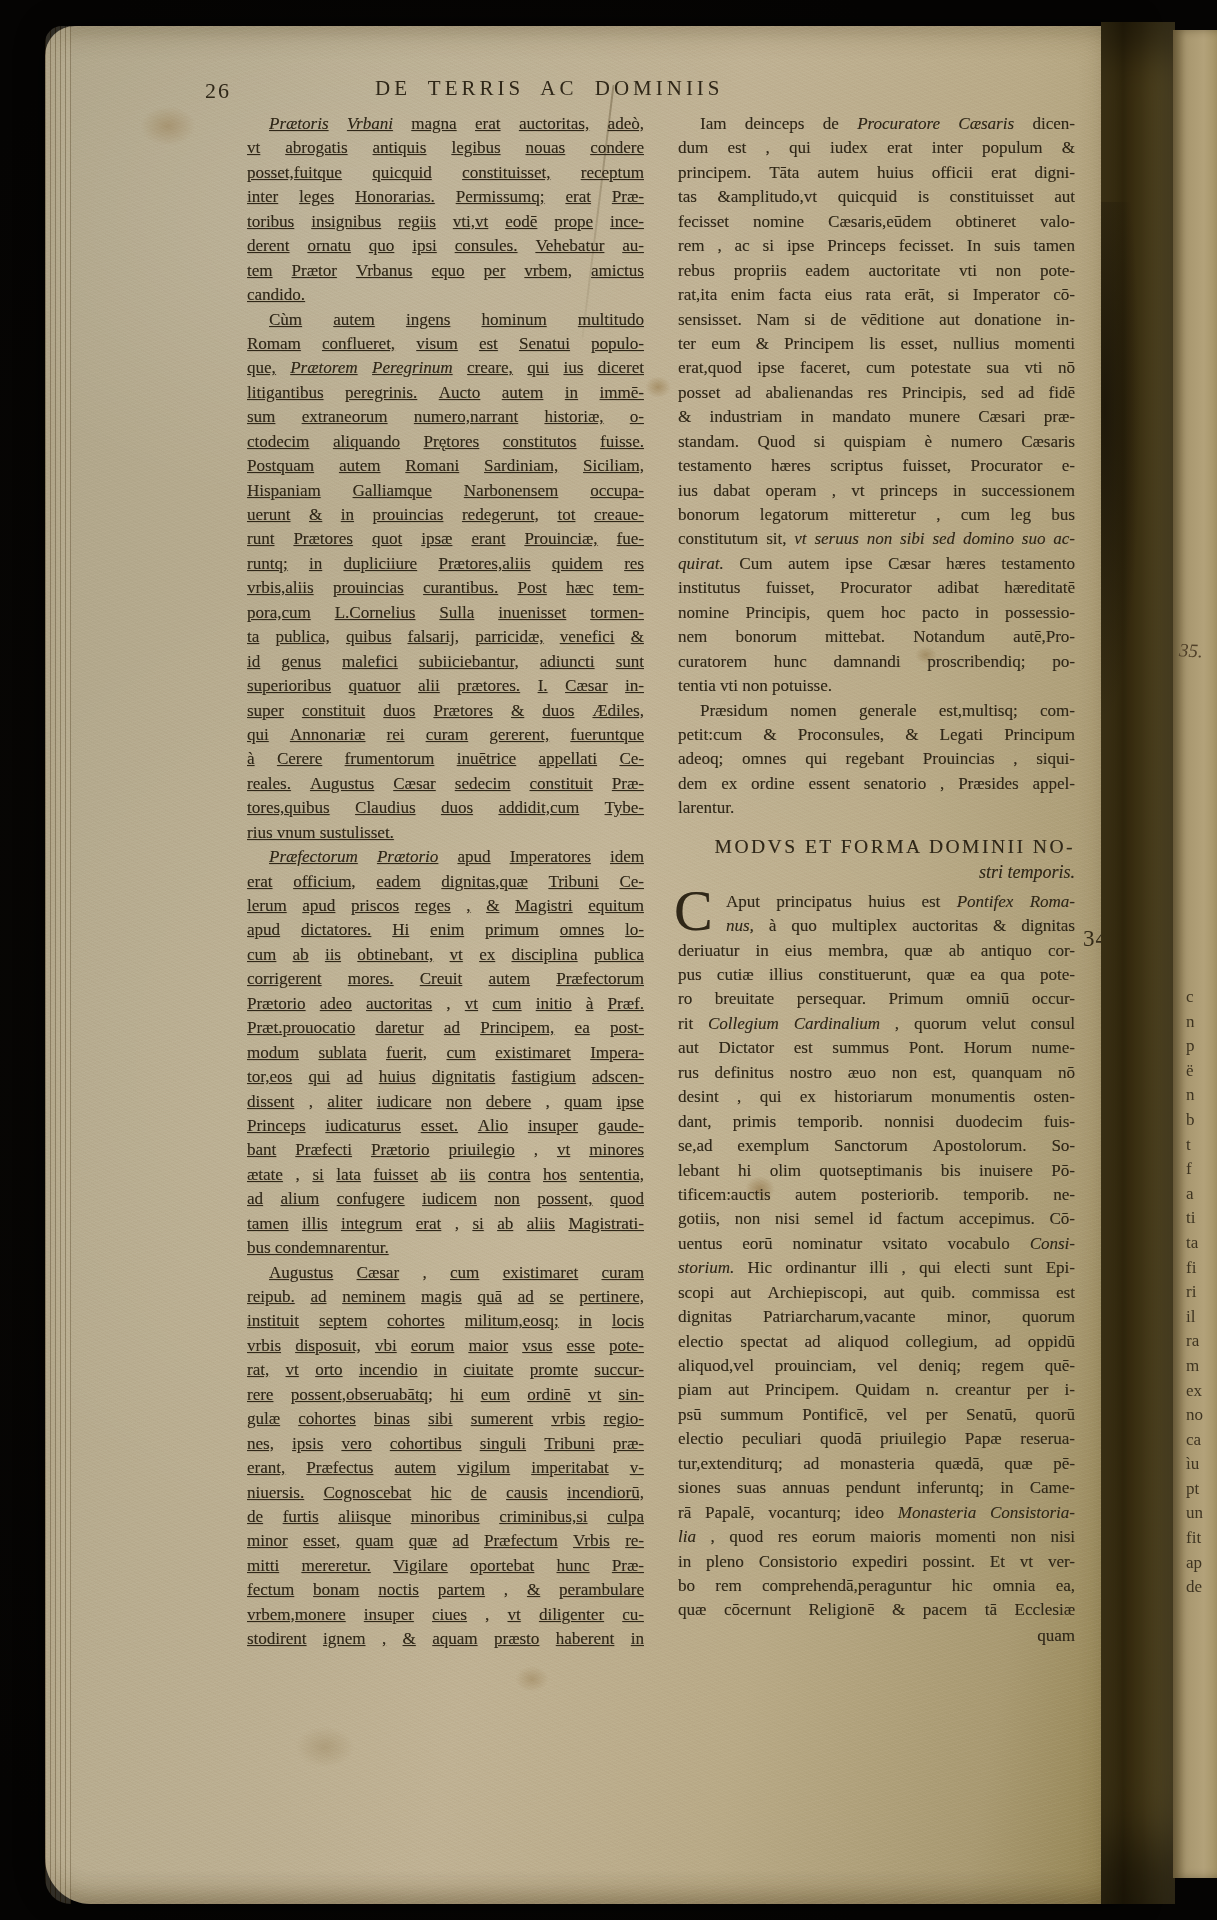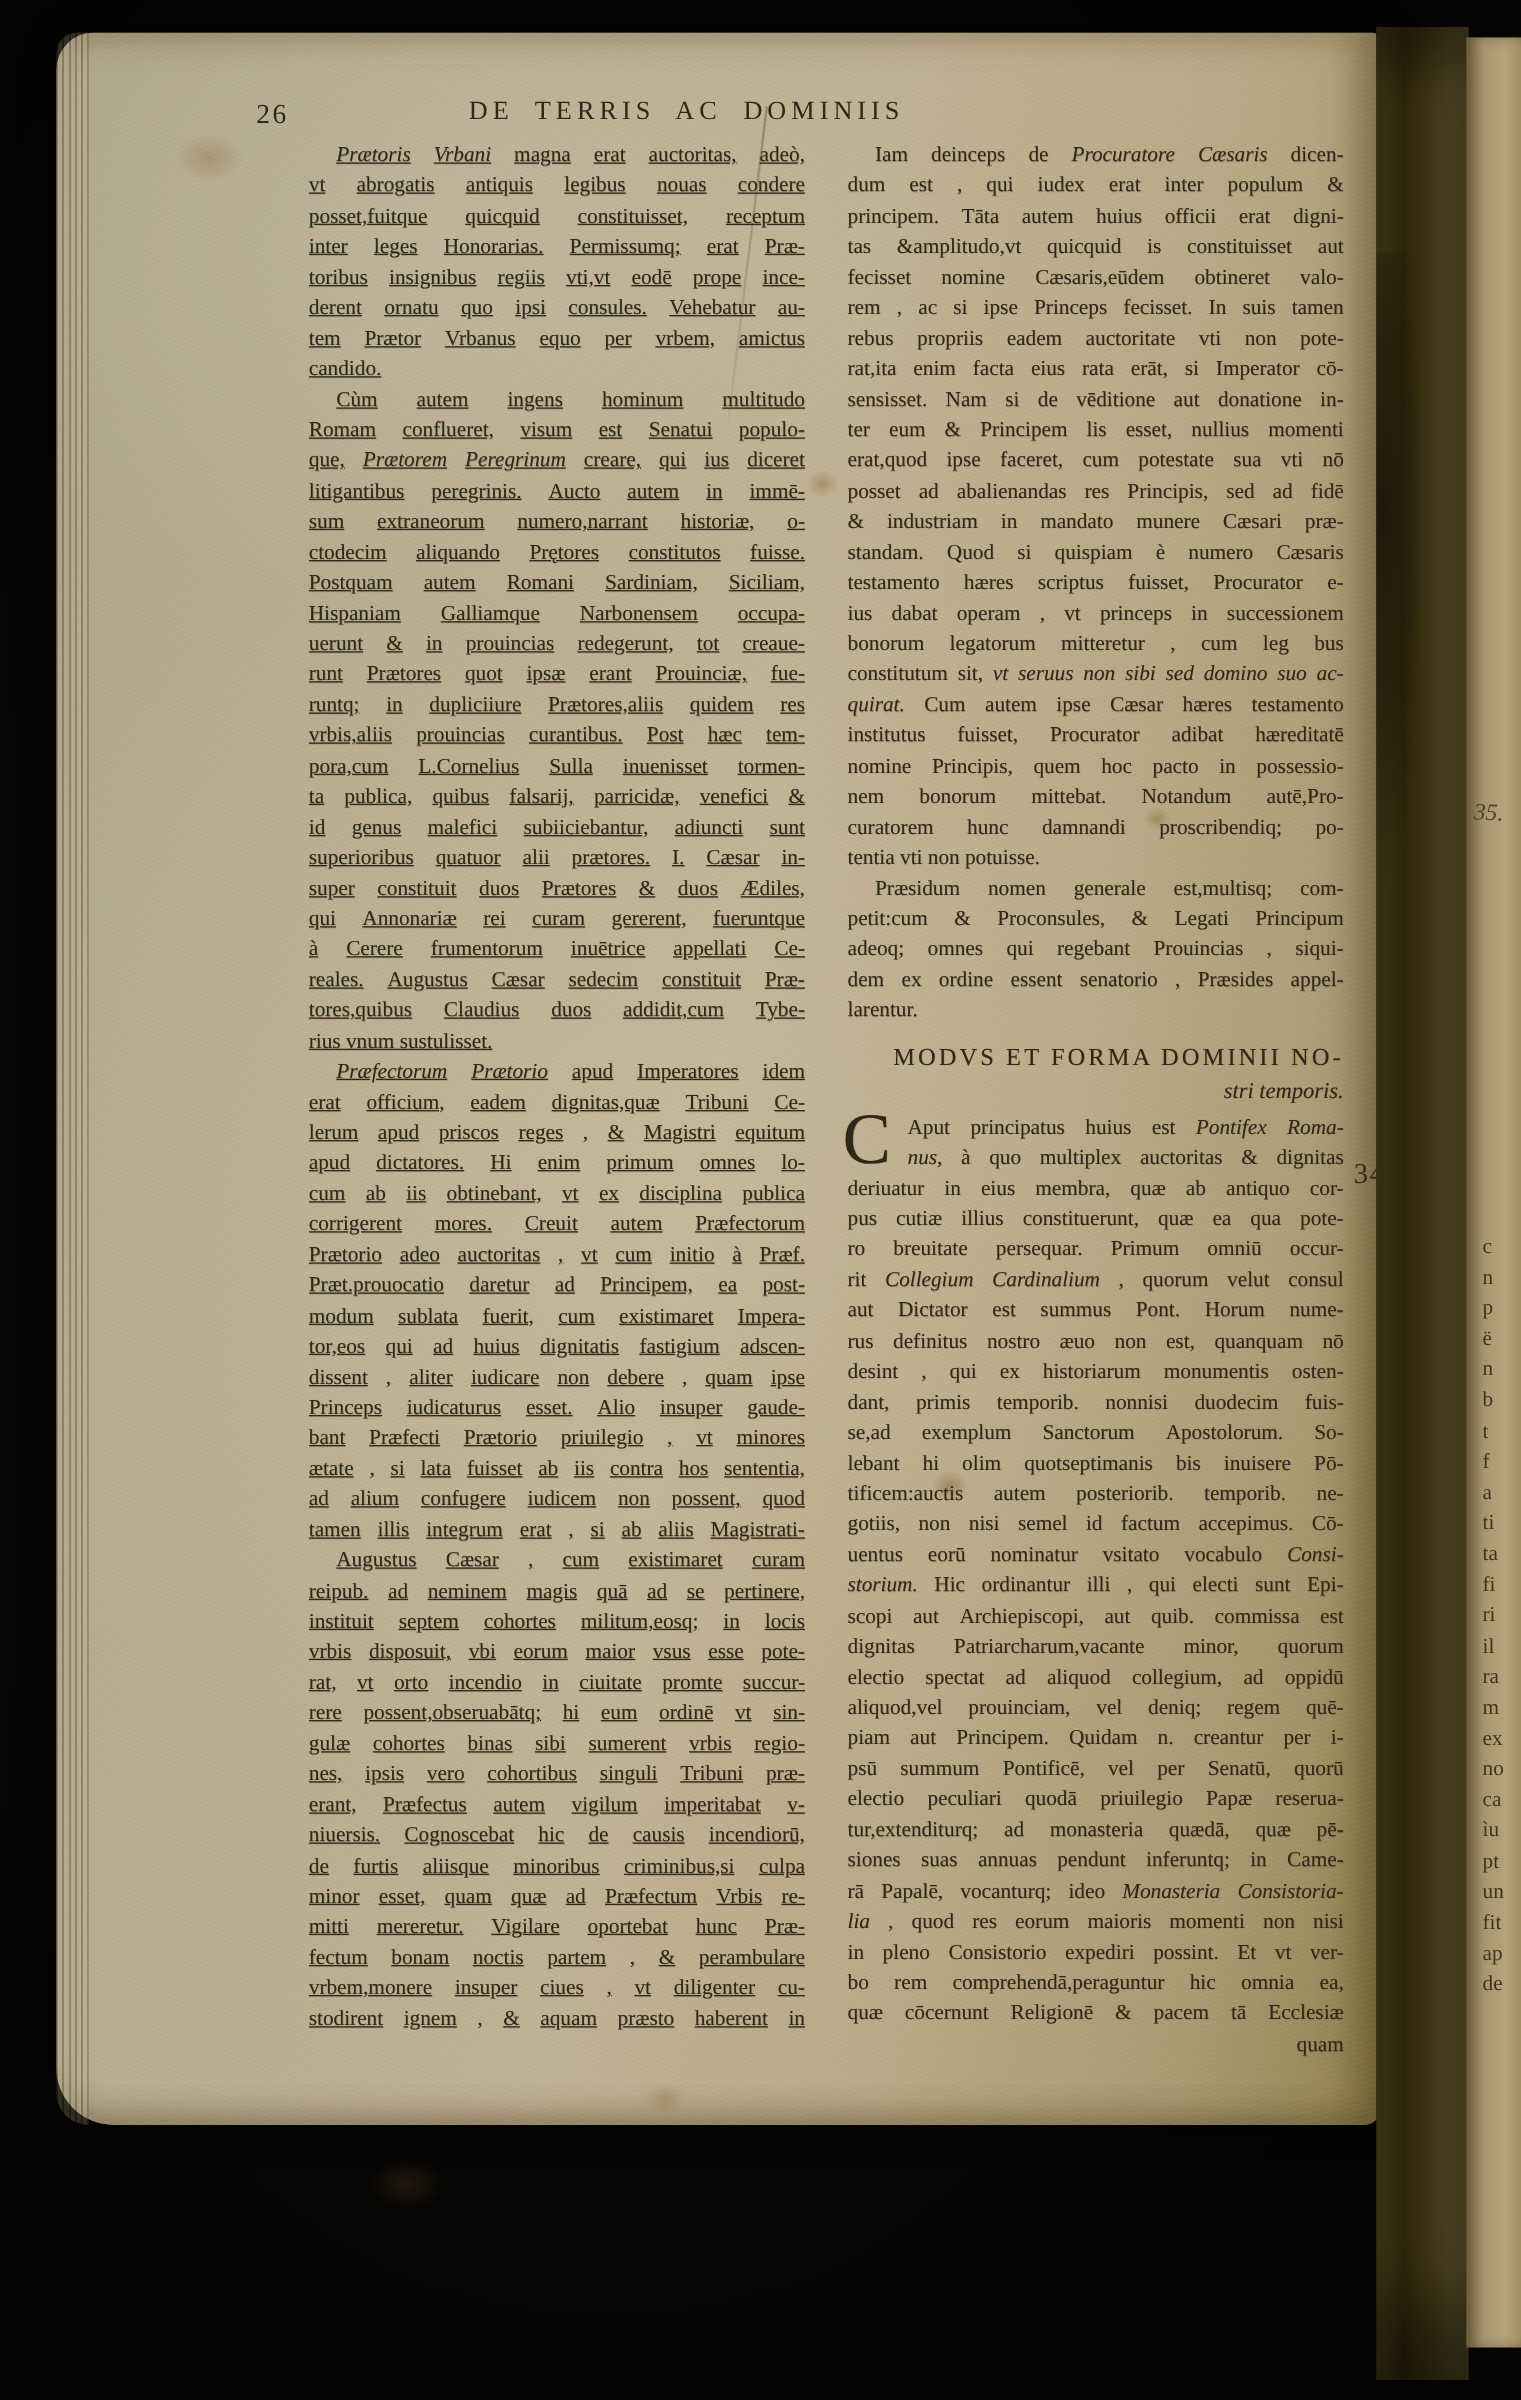--- a/index.html
+++ b/index.html
@@ -1,30 +1,30 @@
 <!DOCTYPE html>
 <html><head>
 <meta charset="utf-8">
 <style>
   html,body{margin:0;padding:0;width:1217px;height:1920px;overflow:hidden;
     background:#070604;font-family:"Liberation Serif",serif;}
   .stage{position:absolute;inset:0;background:
     radial-gradient(ellipse 900px 1400px at 40% 50%, #0b0906 0%, #050403 80%);}
 
   
-  .leaf{position:absolute;left:45px;top:26px;width:1060px;height:1674px;
+  .leaf{position:absolute;left:45px;top:26px;width:1060px;height:1878px;
     border-radius:30px 8px 14px 46px;
     background:
       radial-gradient(ellipse 700px 500px at 28% 10%, rgba(255,255,255,0.10), transparent 60%),
       radial-gradient(ellipse 900px 760px at 45% 55%, rgba(255,250,228,0.09), transparent 72%),
       linear-gradient(100deg,#afa58a 0%,#b9ad90 25%,#c0b294 50%,#b9aa87 70%,#a99a72 88%,#92824f 100%);
     box-shadow: inset -20px 0 30px rgba(70,55,20,0.45),
                 inset 3px 2px 9px rgba(255,255,255,0.13),
                 inset 0 -10px 22px rgba(80,65,30,0.22),
-                0 0 28px rgba(0,0,0,0.65);}
+                0 0 28px rgba(0,0,0,0.65); padding-left: 27px;}
   .leaf::before{content:"";position:absolute;inset:0;border-radius:inherit;pointer-events:none;
     background:
       repeating-linear-gradient(27deg, rgba(110,92,55,0.035) 0 1px, transparent 1px 3px),
       repeating-linear-gradient(-14deg, rgba(245,240,220,0.04) 0 1px, transparent 1px 4px);}
   .page-stack-edge{position:absolute;left:0;top:0;bottom:0;width:26px;
     border-radius:30px 0 0 46px;
     background:repeating-linear-gradient(90deg, rgba(85,68,38,0.45) 0 1.5px, rgba(196,184,154,0.28) 1.5px 5px);
     opacity:.85;}
   .crack{position:absolute;left:552px;top:58px;width:2px;height:255px;
     background:linear-gradient(180deg,rgba(70,55,25,0.35),rgba(70,55,25,0.05));
@@ -467,20 +467,21 @@
           <span>tamen</span>
           <span>illis</span>
           <span>integrum</span>
           <span>erat</span>
           <span>,</span>
           <span>si</span>
           <span>ab</span>
           <span>aliis</span>
           <span>Magistrati-</span>
         </div>
+        <div class="line short">bus condemnarentur.</div>
         <div class="line i1">
           <span>Augustus</span>
           <span>Cæsar</span>
           <span>,</span>
           <span>cum</span>
           <span>existimaret</span>
           <span>curam</span>
         </div>
         <div class="line">
           <span>reipub.</span>

